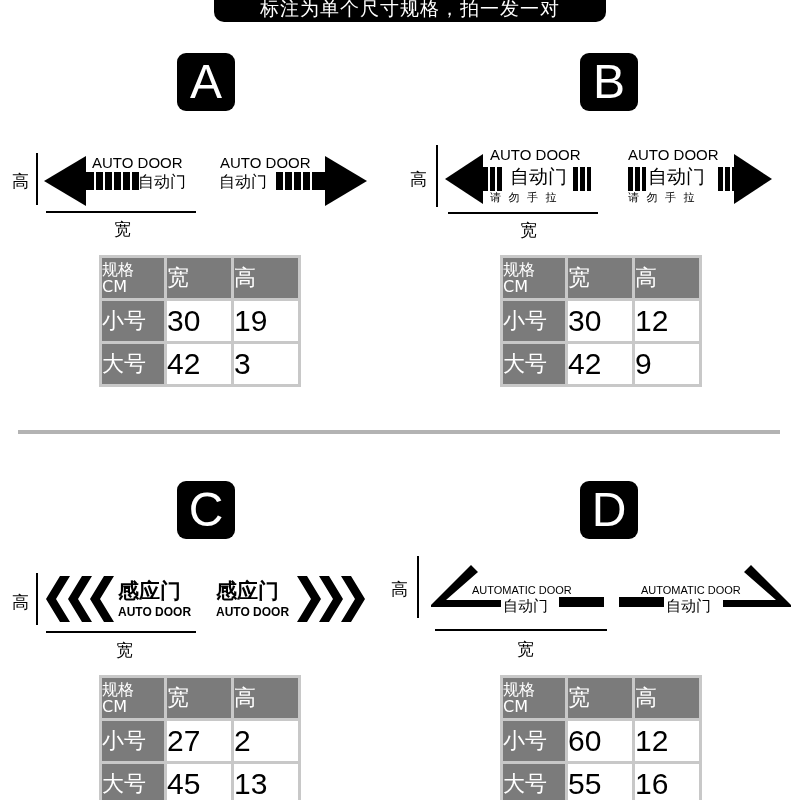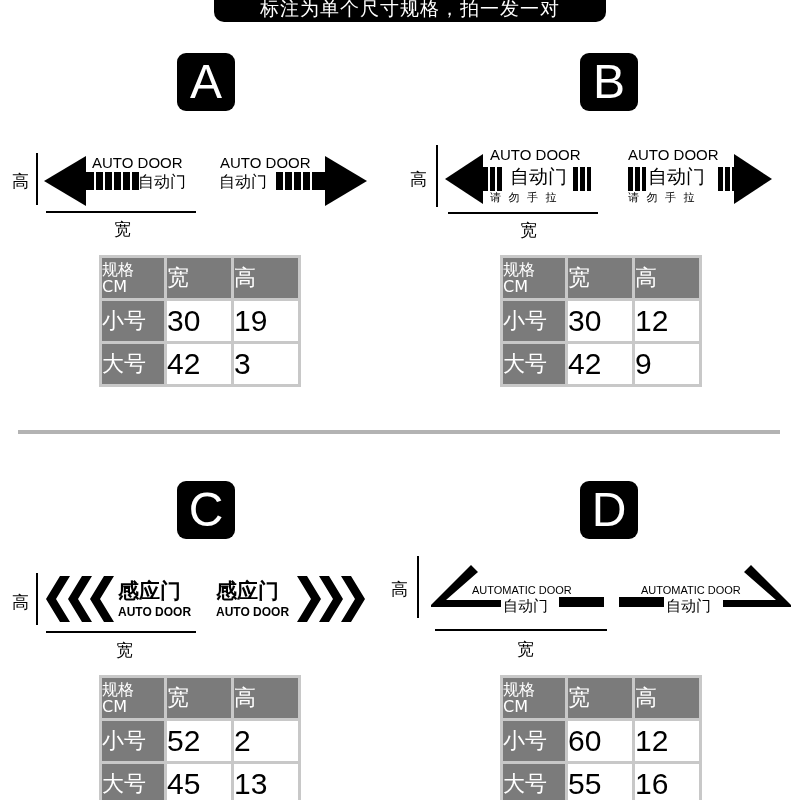--- a/index.html
+++ b/index.html
@@ -168,21 +168,21 @@
 
 <table class="spec-table" style="left:99px;top:675px;">
   <tbody>
       <tr>
     <td class="h corner first"><span>规格</span><br><span>CM</span></td>
     <td class="h">宽</td>
     <td class="h">高</td>
   </tr>
   <tr>
     <td class="h first">小号</td>
-    <td class="v">52</td>
+    <td class="v">27</td>
     <td class="v">2</td>
   </tr>
   <tr>
     <td class="h first">大号</td>
     <td class="v">45</td>
     <td class="v">13</td>
   </tr>
 </tbody>
   </table>
 

